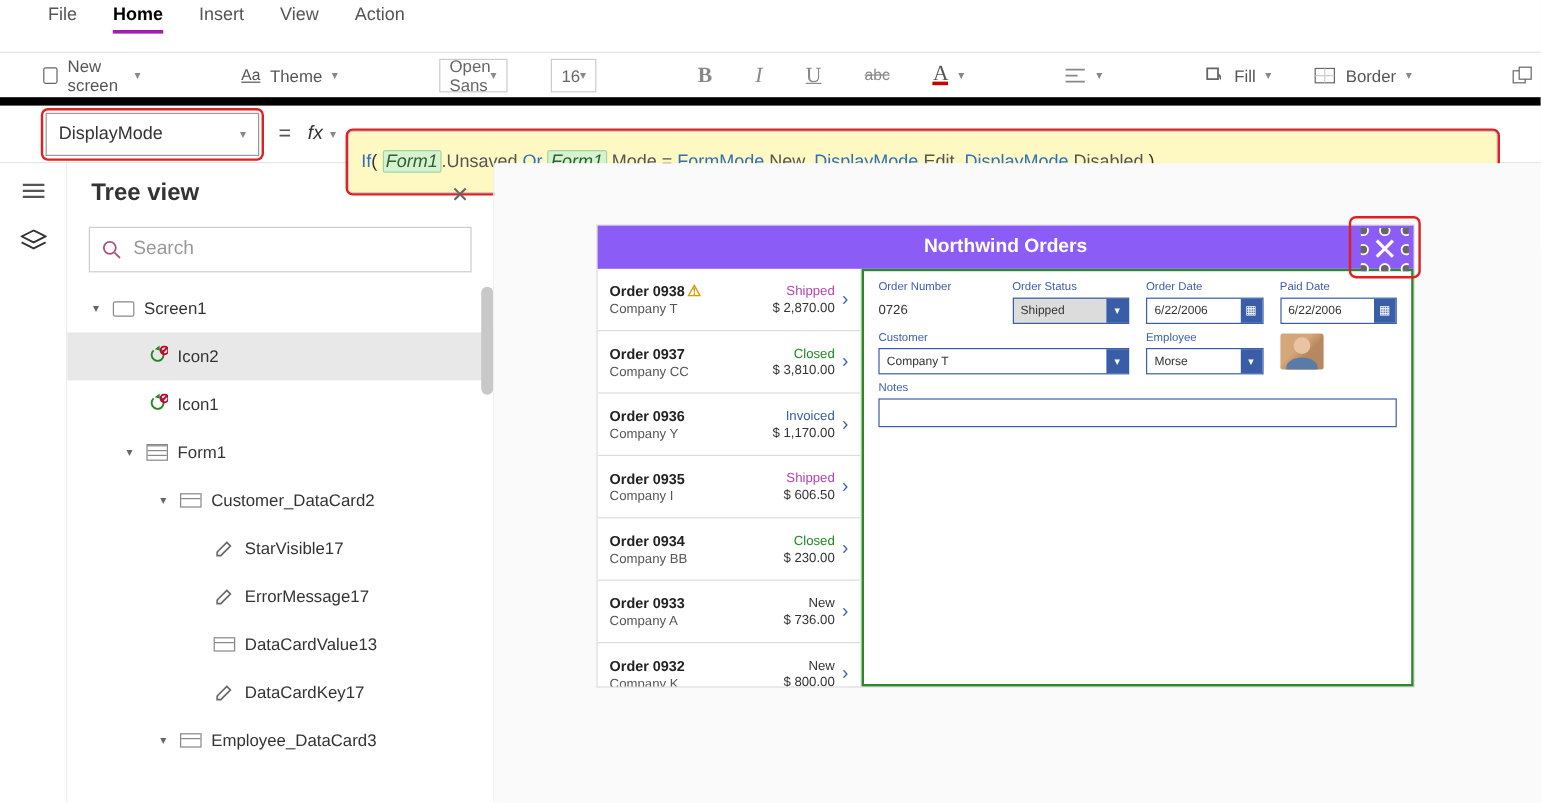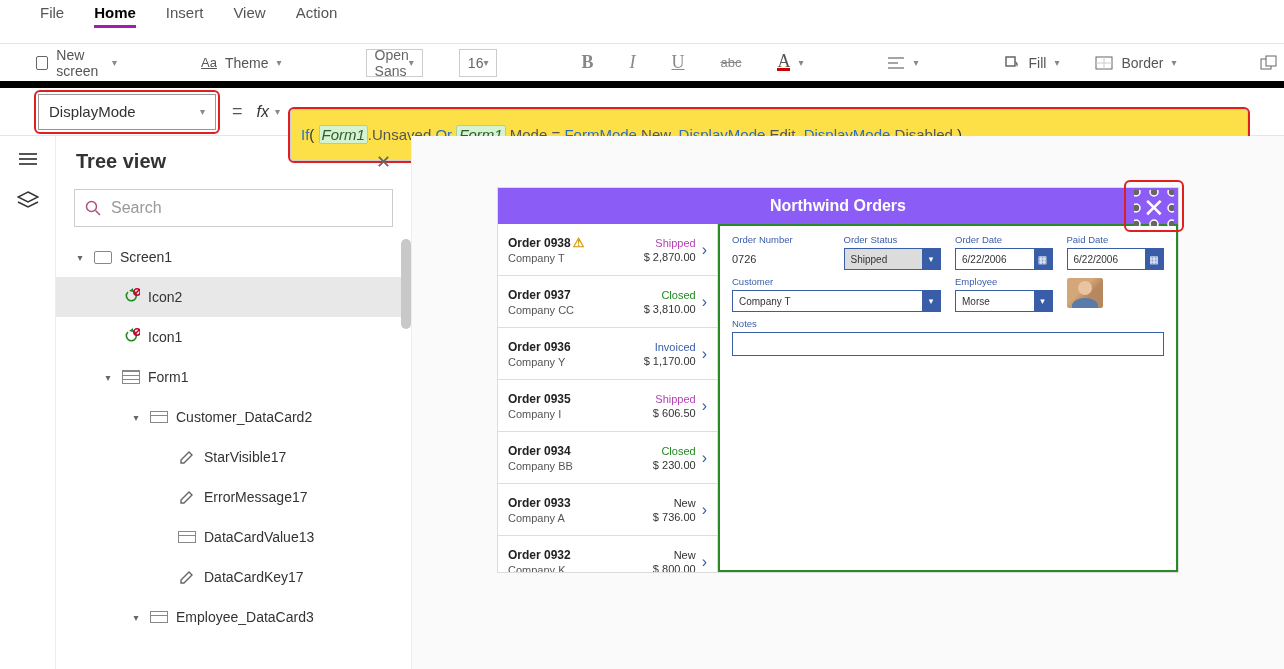--- a/index.html
+++ b/index.html
@@ -19,21 +19,21 @@
   .ribbon-label { display: flex; align-items: center; gap: 6px; cursor: pointer; }
   .chev { font-size: 10px; color: #888; }
   
   .formula-row { display: flex; align-items: center; height: 48px; padding: 6px 36px; gap: 10px; border-bottom: 1px solid #e5e5e5; }
   .prop-dd { width: 178px; height: 36px; border: 1px solid #999; display: flex; align-items: center; justify-content: space-between; padding: 0 10px; font-size: 15px; background: #fff; }
   .prop-dd-wrap { position: relative; }
   .red-box { outline: 2px solid #e02020; border-radius: 4px; }
   .eq { font-size: 18px; color: #555; padding: 0 4px; }
   .fx-wrap { display: flex; align-items: center; gap: 6px; }
   .fx { font-style: italic; font-size: 16px; }
-  .formula { flex: 1; height: 52px; border: 1px solid #ccc; background: #fde047; display: flex; align-items: center; padding: 0 10px; font-family: Consolas, monospace; font-size: 15px; white-space: pre; overflow: hidden; margin-top: 46px; }
+  .formula { flex: 1; height: 52px; border: 1px solid #ccc; background: #fef9c3; display: flex; align-items: center; padding: 0 10px; font-family: Consolas, monospace; font-size: 15px; white-space: pre; overflow: hidden; margin-top: 46px; }
   .tok-fn { color: #2e6fbf; }
   .tok-ref { background: #d5f3d0; border: 1px solid #a6d3a0; padding: 0 2px; font-style: italic; color: #2f5e2f; border-radius: 2px; }
   .tok-prop { color: #555; }
   .tok-kw { color: #2e6fbf; }
   .tok-obj { color: #2e6fbf; }
   
   .main { display: flex; height: calc(669px - 44px - 44px - 48px); }
   .left-rail { width: 56px; border-right: 1px solid #eee; display: flex; flex-direction: column; align-items: center; padding-top: 14px; gap: 20px; }
   .rail-btn { font-size: 18px; color: #555; cursor: pointer; }
   .tree-panel { width: 356px; border-right: 1px solid #eee; display: flex; flex-direction: column; }

